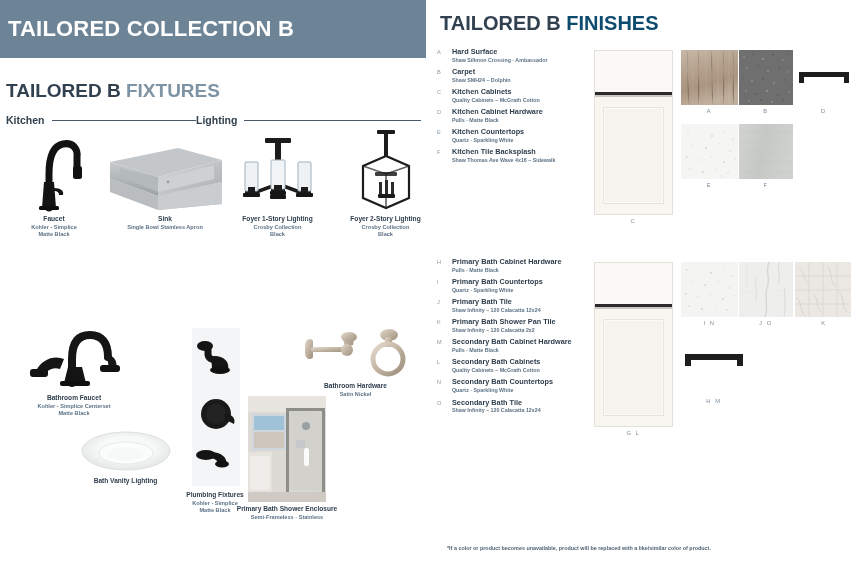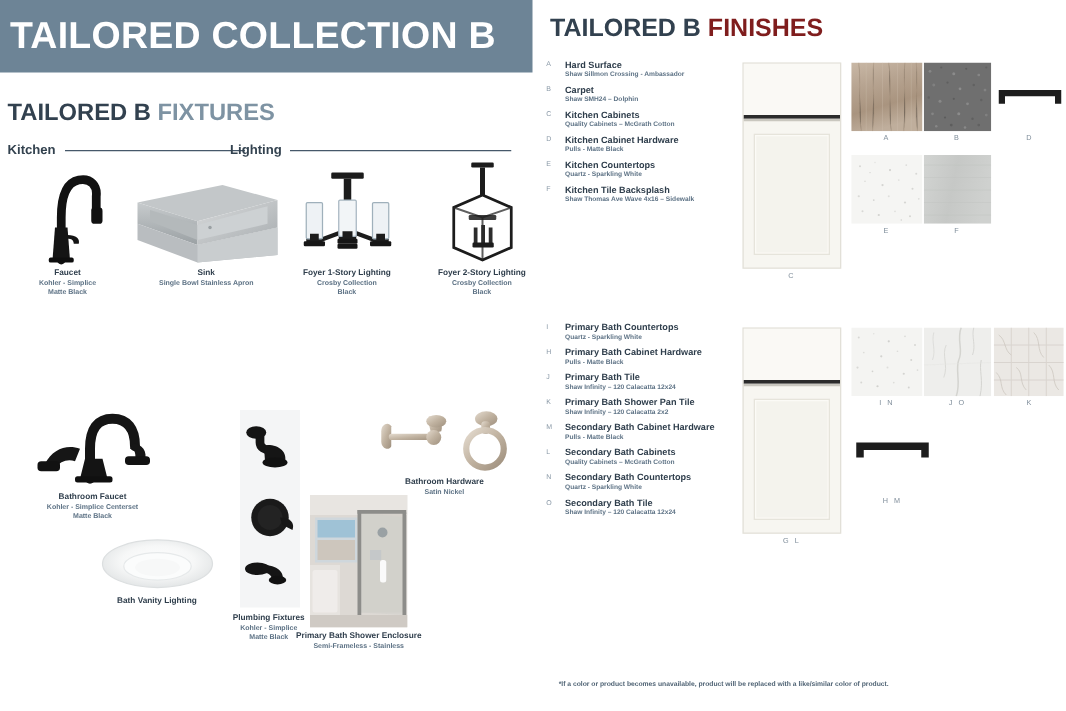--- a/index.html
+++ b/index.html
@@ -14,21 +14,21 @@
 
   
   .header-bar {
     position: absolute; left: 0; top: 0;
     width: 426px; height: 58px;
     background: #6d8496;
     display: flex; align-items: center;
   }
   .header-title {
     color: #ffffff;
-    font-size: 30px;
+    font-size: 22px;
     font-weight: bold;
     letter-spacing: 0.2px;
     padding-left: 8px;
     white-space: nowrap;
   }
 
   
   .left-col { position: absolute; left: 0; top: 58px; width: 426px; height: 511px; }
 
   .fixtures-title {
@@ -52,21 +52,21 @@
   .product .cap { font-size: 6.6px; font-weight: bold; color: #2f3e4c; line-height: 1.32; margin-top: 3px; }
   .product .sub { font-size: 5.6px; color: #5d7285; line-height: 1.36; font-weight: bold; }
 
   
   .right-col { position: absolute; left: 437px; top: 0; width: 416px; height: 569px; }
   .finishes-title {
     position: absolute; left: 3px; top: 12px;
     font-size: 20px; font-weight: bold; white-space: nowrap;
   }
   .finishes-title .strong { color: #32414f; }
-  .finishes-title .light { color: #7f1d1d; }
+  .finishes-title .light { color: #0c4a6e; }
 
   .legend { position: absolute; left: 0; }
   .legend .row { position: relative; padding-left: 15px; margin-bottom: 4.6px; }
   .legend .ltr {
     position: absolute; left: 0; top: 1px;
     font-size: 5.6px; color: #8a99a7; font-weight: normal;
   }
   .legend .nm { font-size: 7.3px; font-weight: bold; color: #2f3e4c; line-height: 1.18; }
   .legend .ds { font-size: 5.3px; color: #5d7285; line-height: 1.3; font-weight: bold; }
 
@@ -101,21 +101,21 @@
   <div class="fixtures-title">
     <span class="strong">TAILORED B</span>
     <span class="light">FIXTURES</span>
   </div>
 
   <div class="sec-head" style="left:6px; top:56px; width:190px;">
     <span>Kitchen</span>
     <span class="rule" style="flex:1;"></span>
   </div>
 
-  <div class="sec-head" style="left:184px; top:56px; width:225px;align-items:center;">
+  <div class="sec-head" style="left:196px; top:56px; width:225px;align-items:center;">
     <span>Lighting</span>
     <span class="rule" style="flex:1;"></span>
   </div>
 
   <div class="product" style="left:4px; top:72px; width:100px;">
     <div class="img-box" style="height:82px;">
       <svg width="70" height="82" viewBox="0 0 70 82">
         <path d="M30 78 L30 44 C30 26 34 16 44 14 C54 12 59 19 58 27 L58 38" stroke="#121212" stroke-width="7" fill="none" stroke-linecap="round"></path>
         <rect x="54" y="36" width="9" height="13" rx="2.5" fill="#111"></rect>
         <path d="M23 78 L37 78 L35 52 L25 52 Z" fill="#141414"></path>
@@ -345,28 +345,28 @@
     </div>
     <div class="row">
       <span class="ltr">F</span>
       <div class="nm">Kitchen Tile Backsplash</div>
       <div class="ds">Shaw Thomas Ave Wave 4x16 – Sidewalk</div>
     </div>
   </div>
 
   <div class="legend" style="top:258px;">
     <div class="row">
+      <span class="ltr">H</span>
+      <div class="nm">Primary Bath Cabinet Hardware</div>
+      <div class="ds">Pulls - Matte Black</div>
+    </div>
+    <div class="row">
       <span class="ltr">I</span>
       <div class="nm">Primary Bath Countertops</div>
       <div class="ds">Quartz - Sparkling White</div>
-    </div>
-    <div class="row">
-      <span class="ltr">H</span>
-      <div class="nm">Primary Bath Cabinet Hardware</div>
-      <div class="ds">Pulls - Matte Black</div>
     </div>
     <div class="row">
       <span class="ltr">J</span>
       <div class="nm">Primary Bath Tile</div>
       <div class="ds">Shaw Infinity – 120 Calacatta 12x24</div>
     </div>
     <div class="row">
       <span class="ltr">K</span>
       <div class="nm">Primary Bath Shower Pan Tile</div>
       <div class="ds">Shaw Infinity – 120 Calacatta 2x2</div>

